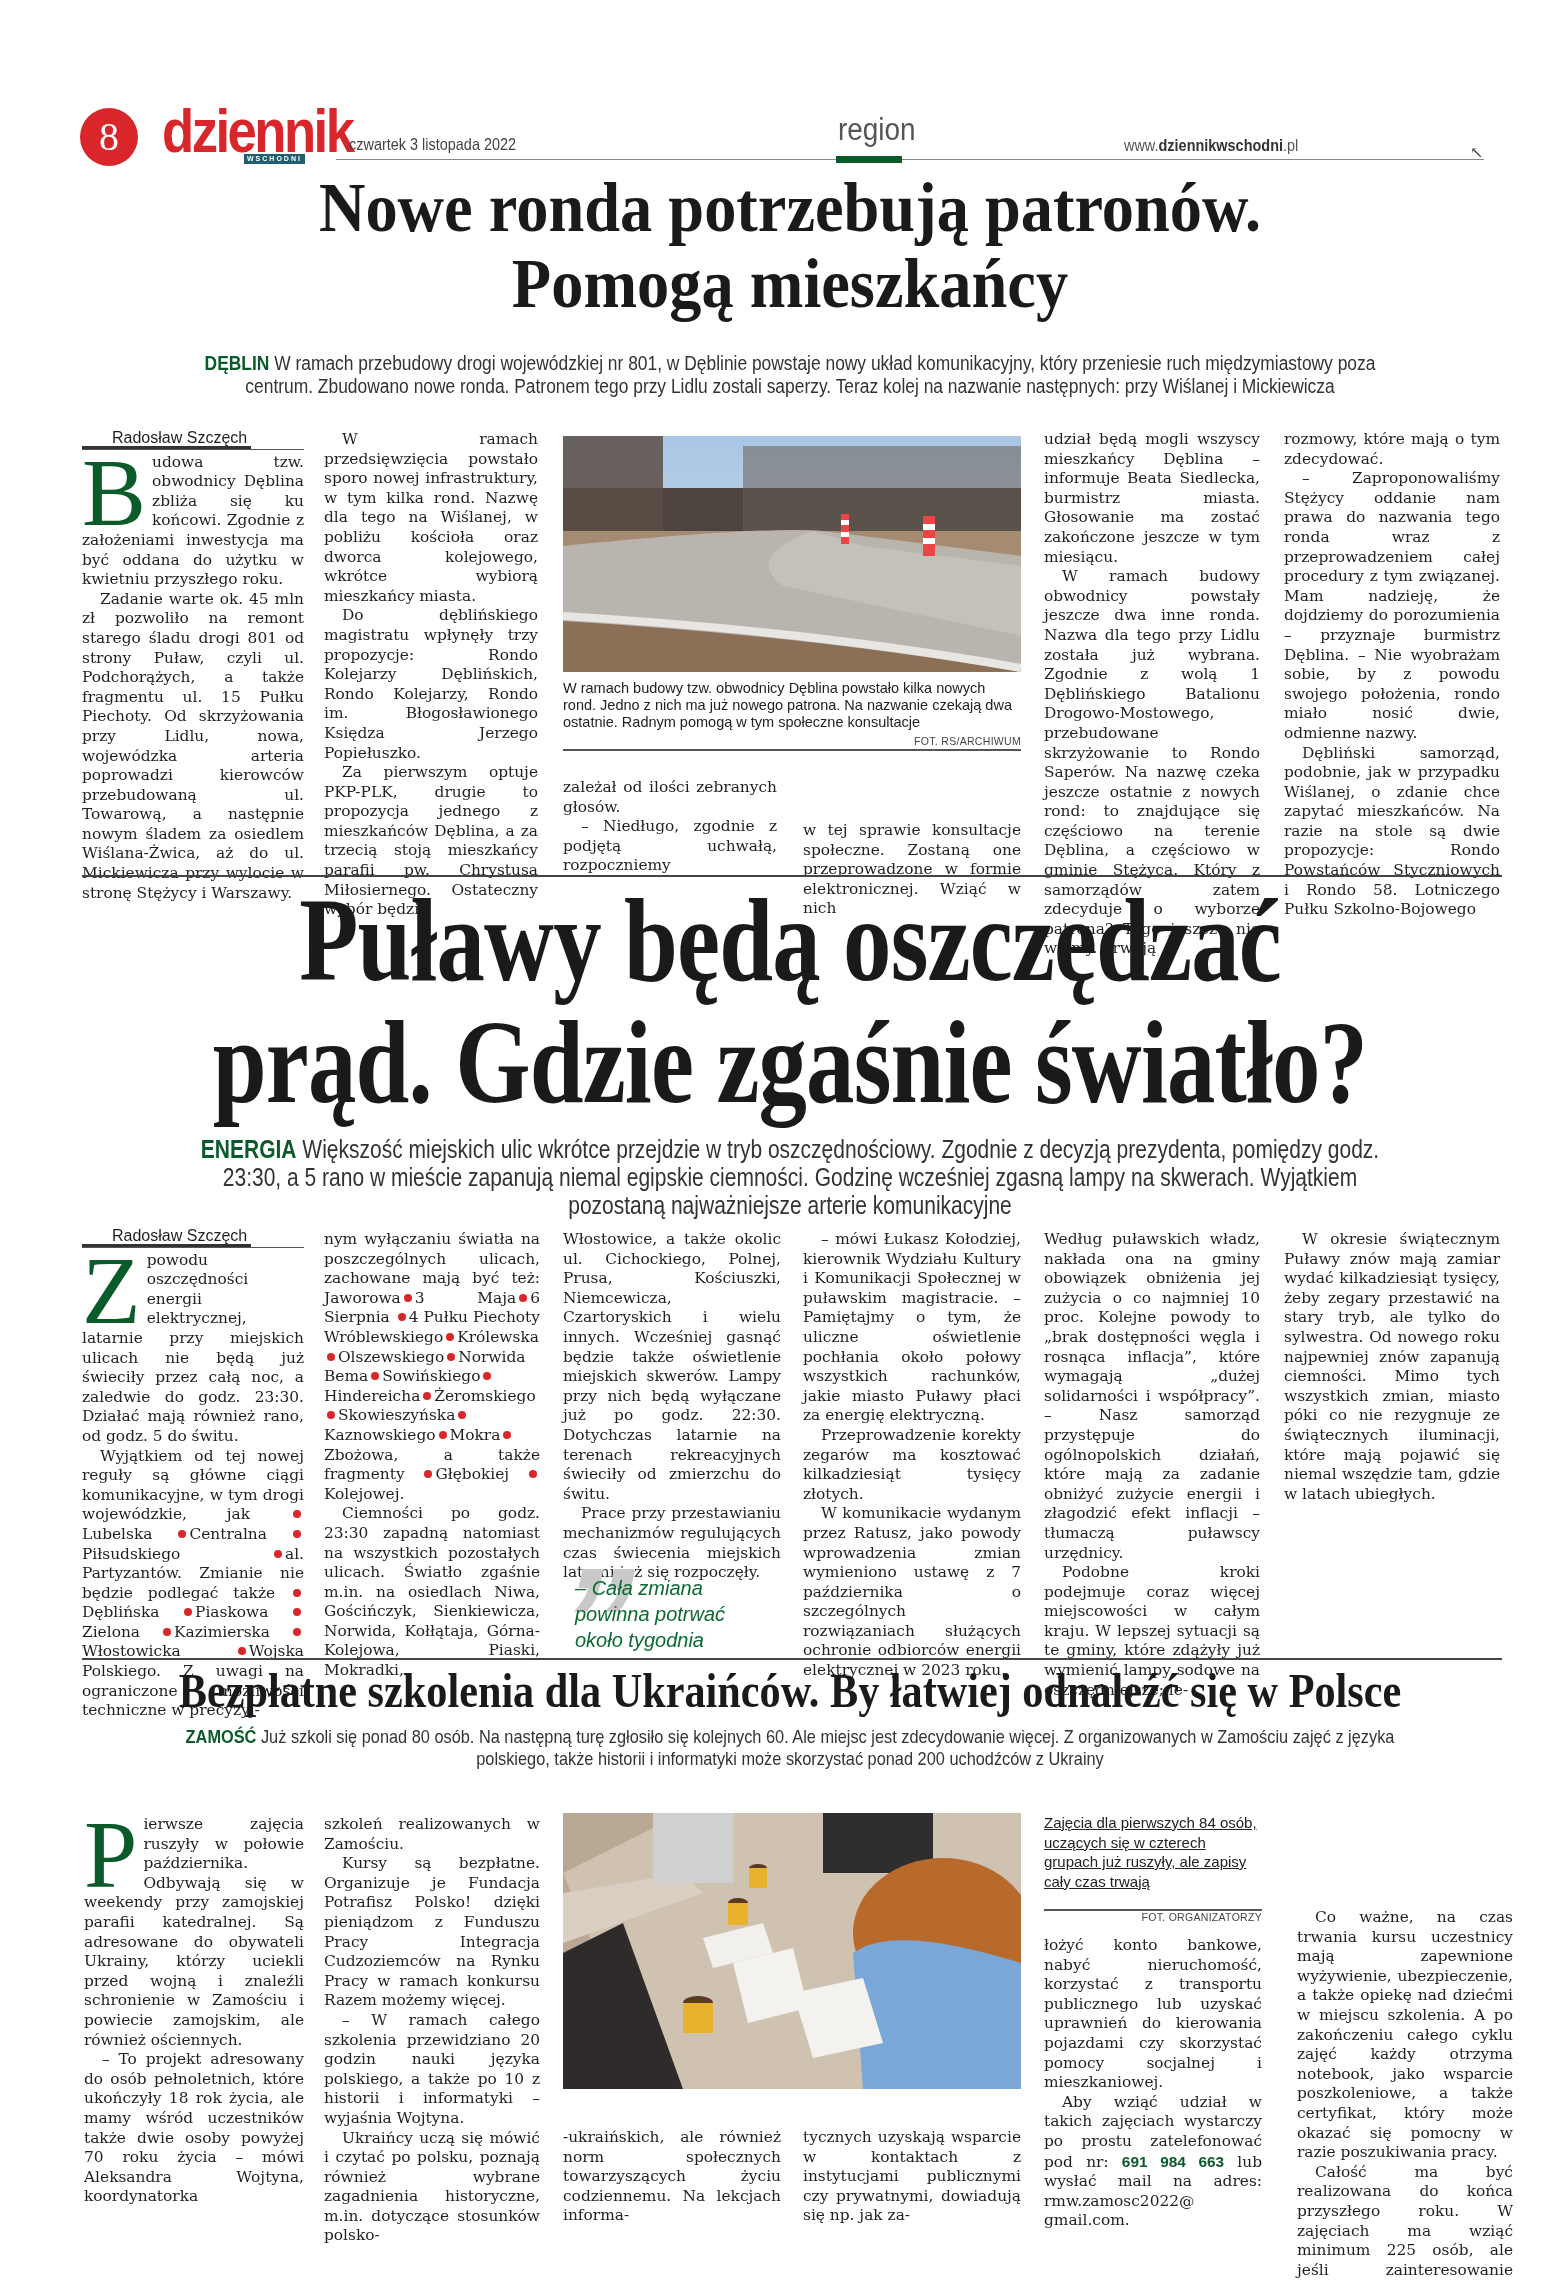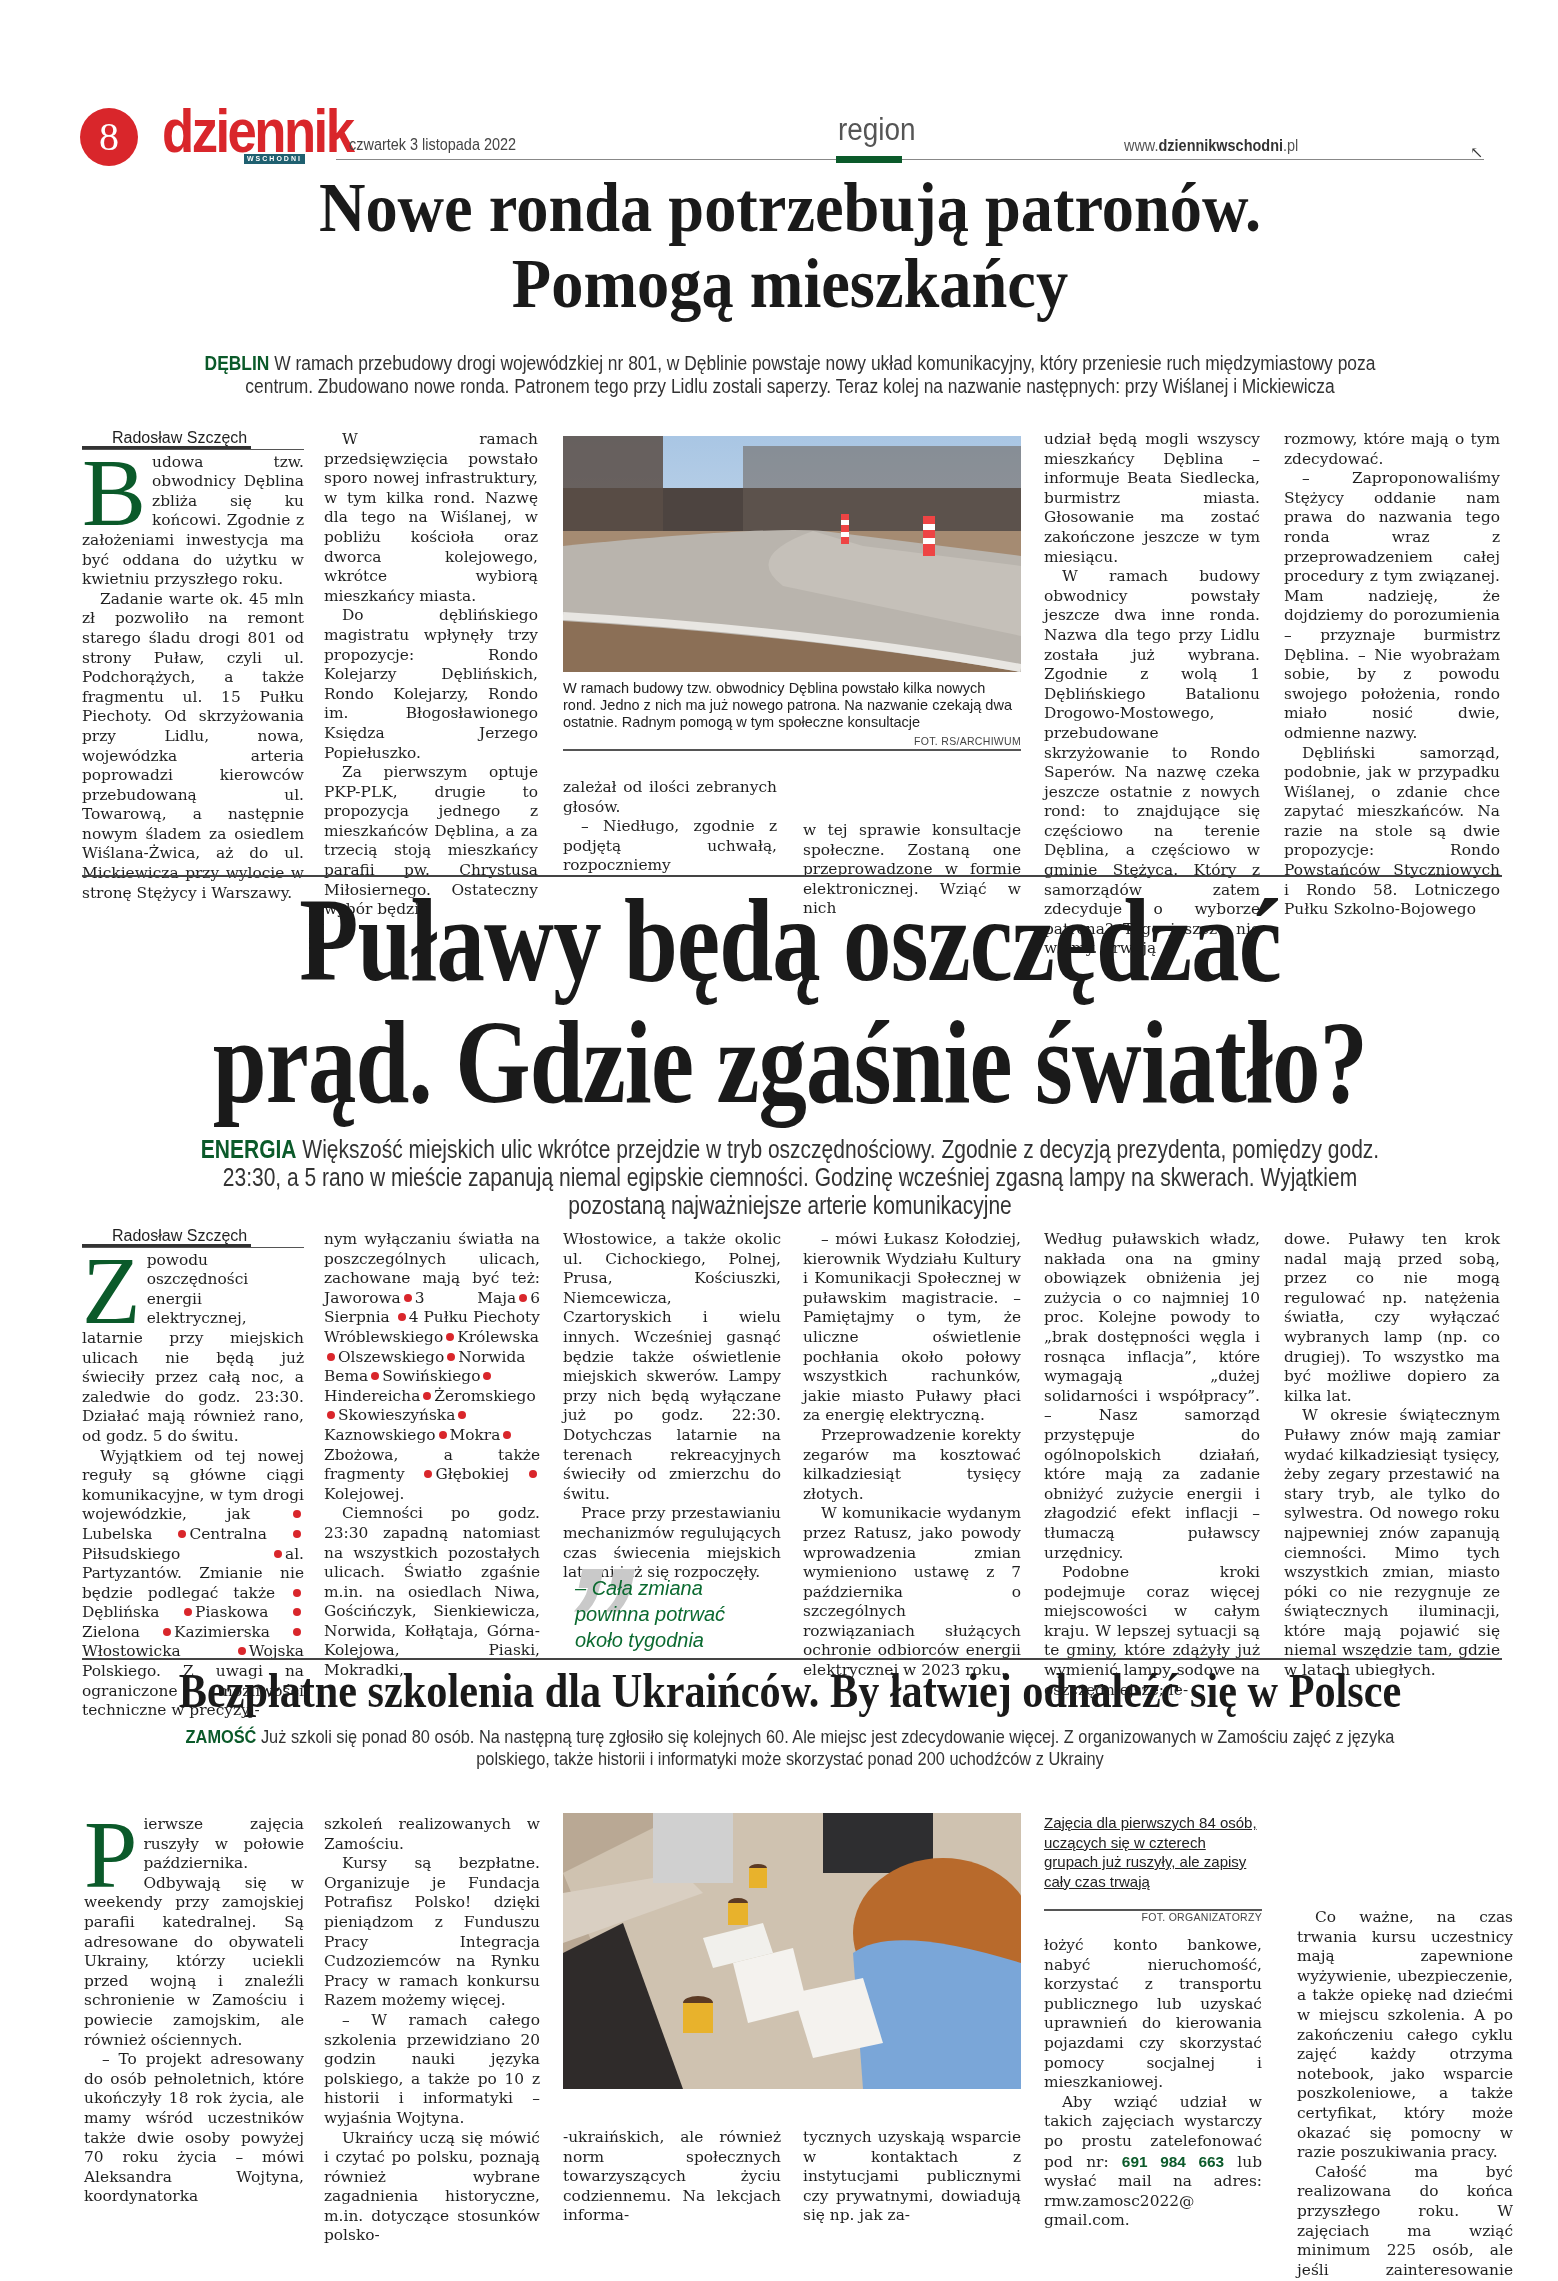--- a/index.html
+++ b/index.html
@@ -166,21 +166,20 @@
 <div class="abs col" style="left:803px; top:1230px; width:218px;">
   <p>– mówi Łukasz Kołodziej, kierownik Wydziału Kultury i Komunikacji Społecznej w puławskim magistracie. – Pamiętajmy o tym, że uliczne oświetlenie pochłania około połowy wszystkich rachunków, jakie miasto Puławy płaci za energię elektryczną.</p>
   <p>Przeprowadzenie korekty zegarów ma kosztować kilkadziesiąt tysięcy złotych.</p>
   <p>W komunikacie wydanym przez Ratusz, jako powody wprowadzenia zmian wymieniono ustawę z 7 października o szczególnych rozwiązaniach służących ochronie odbiorców energii elektrycznej w 2023 roku.</p>
 </div>
 <div class="abs col" style="left:1044px; top:1230px; width:216px;">
   <p class="noindent">Według puławskich władz, nakłada ona na gminy obowiązek obniżenia jej zużycia o co najmniej 10 proc. Kolejne powody to „brak dostępności węgla i rosnąca inflacja”, które wymagają „dużej solidarności i współpracy”. – Nasz samorząd przystępuje do ogólnopolskich działań, które mają za zadanie obniżyć zużycie energii i złagodzić efekt inflacji – tłumaczą puławscy urzędnicy.</p>
   <p>Podobne kroki podejmuje coraz więcej miejscowości w całym kraju. W lepszej sytuacji są te gminy, które zdążyły już wymienić lampy sodowe na oszczędniejsze; le-</p>
 </div>
 <div class="abs col" style="left:1284px; top:1230px; width:216px;">
-  <p class="noindent">dowe. Puławy ten krok nadal mają przed sobą, przez co nie mogą regulować np. natężenia światła, czy wyłączać wybranych lamp (np. co drugiej). To wszystko ma być możliwe dopiero za kilka lat.</p>
   <p>W okresie świątecznym Puławy znów mają zamiar wydać kilkadziesiąt tysięcy, żeby zegary przestawić na stary tryb, ale tylko do sylwestra. Od nowego roku najpewniej znów zapanują ciemności. Mimo tych wszystkich zmian, miasto póki co nie rezygnuje ze świątecznych iluminacji, które mają pojawić się niemal wszędzie tam, gdzie w latach ubiegłych.</p>
 </div>
 
 <div class="abs rule" style="left:82px; top:1658px; width:1420px;"></div>
 
 <div class="abs headline h3">Bezpłatne szkolenia dla Ukraińców. By łatwiej odnaleźć się w Polsce</div>
 <div class="abs lead lead3"><span class="kicker">ZAMOŚĆ</span><span> Już szkoli się ponad 80 osób. Na następną turę zgłosiło się kolejnych 60. Ale miejsc jest zdecydowanie więcej. Z organizowanych w Zamościu zajęć z języka polskiego, także historii i informatyki może skorzystać ponad 200 uchodźców z Ukrainy</span></div>
 
 <div class="abs col" style="left:84px; top:1815px; width:220px;">
   <span class="dropcap">P</span>

